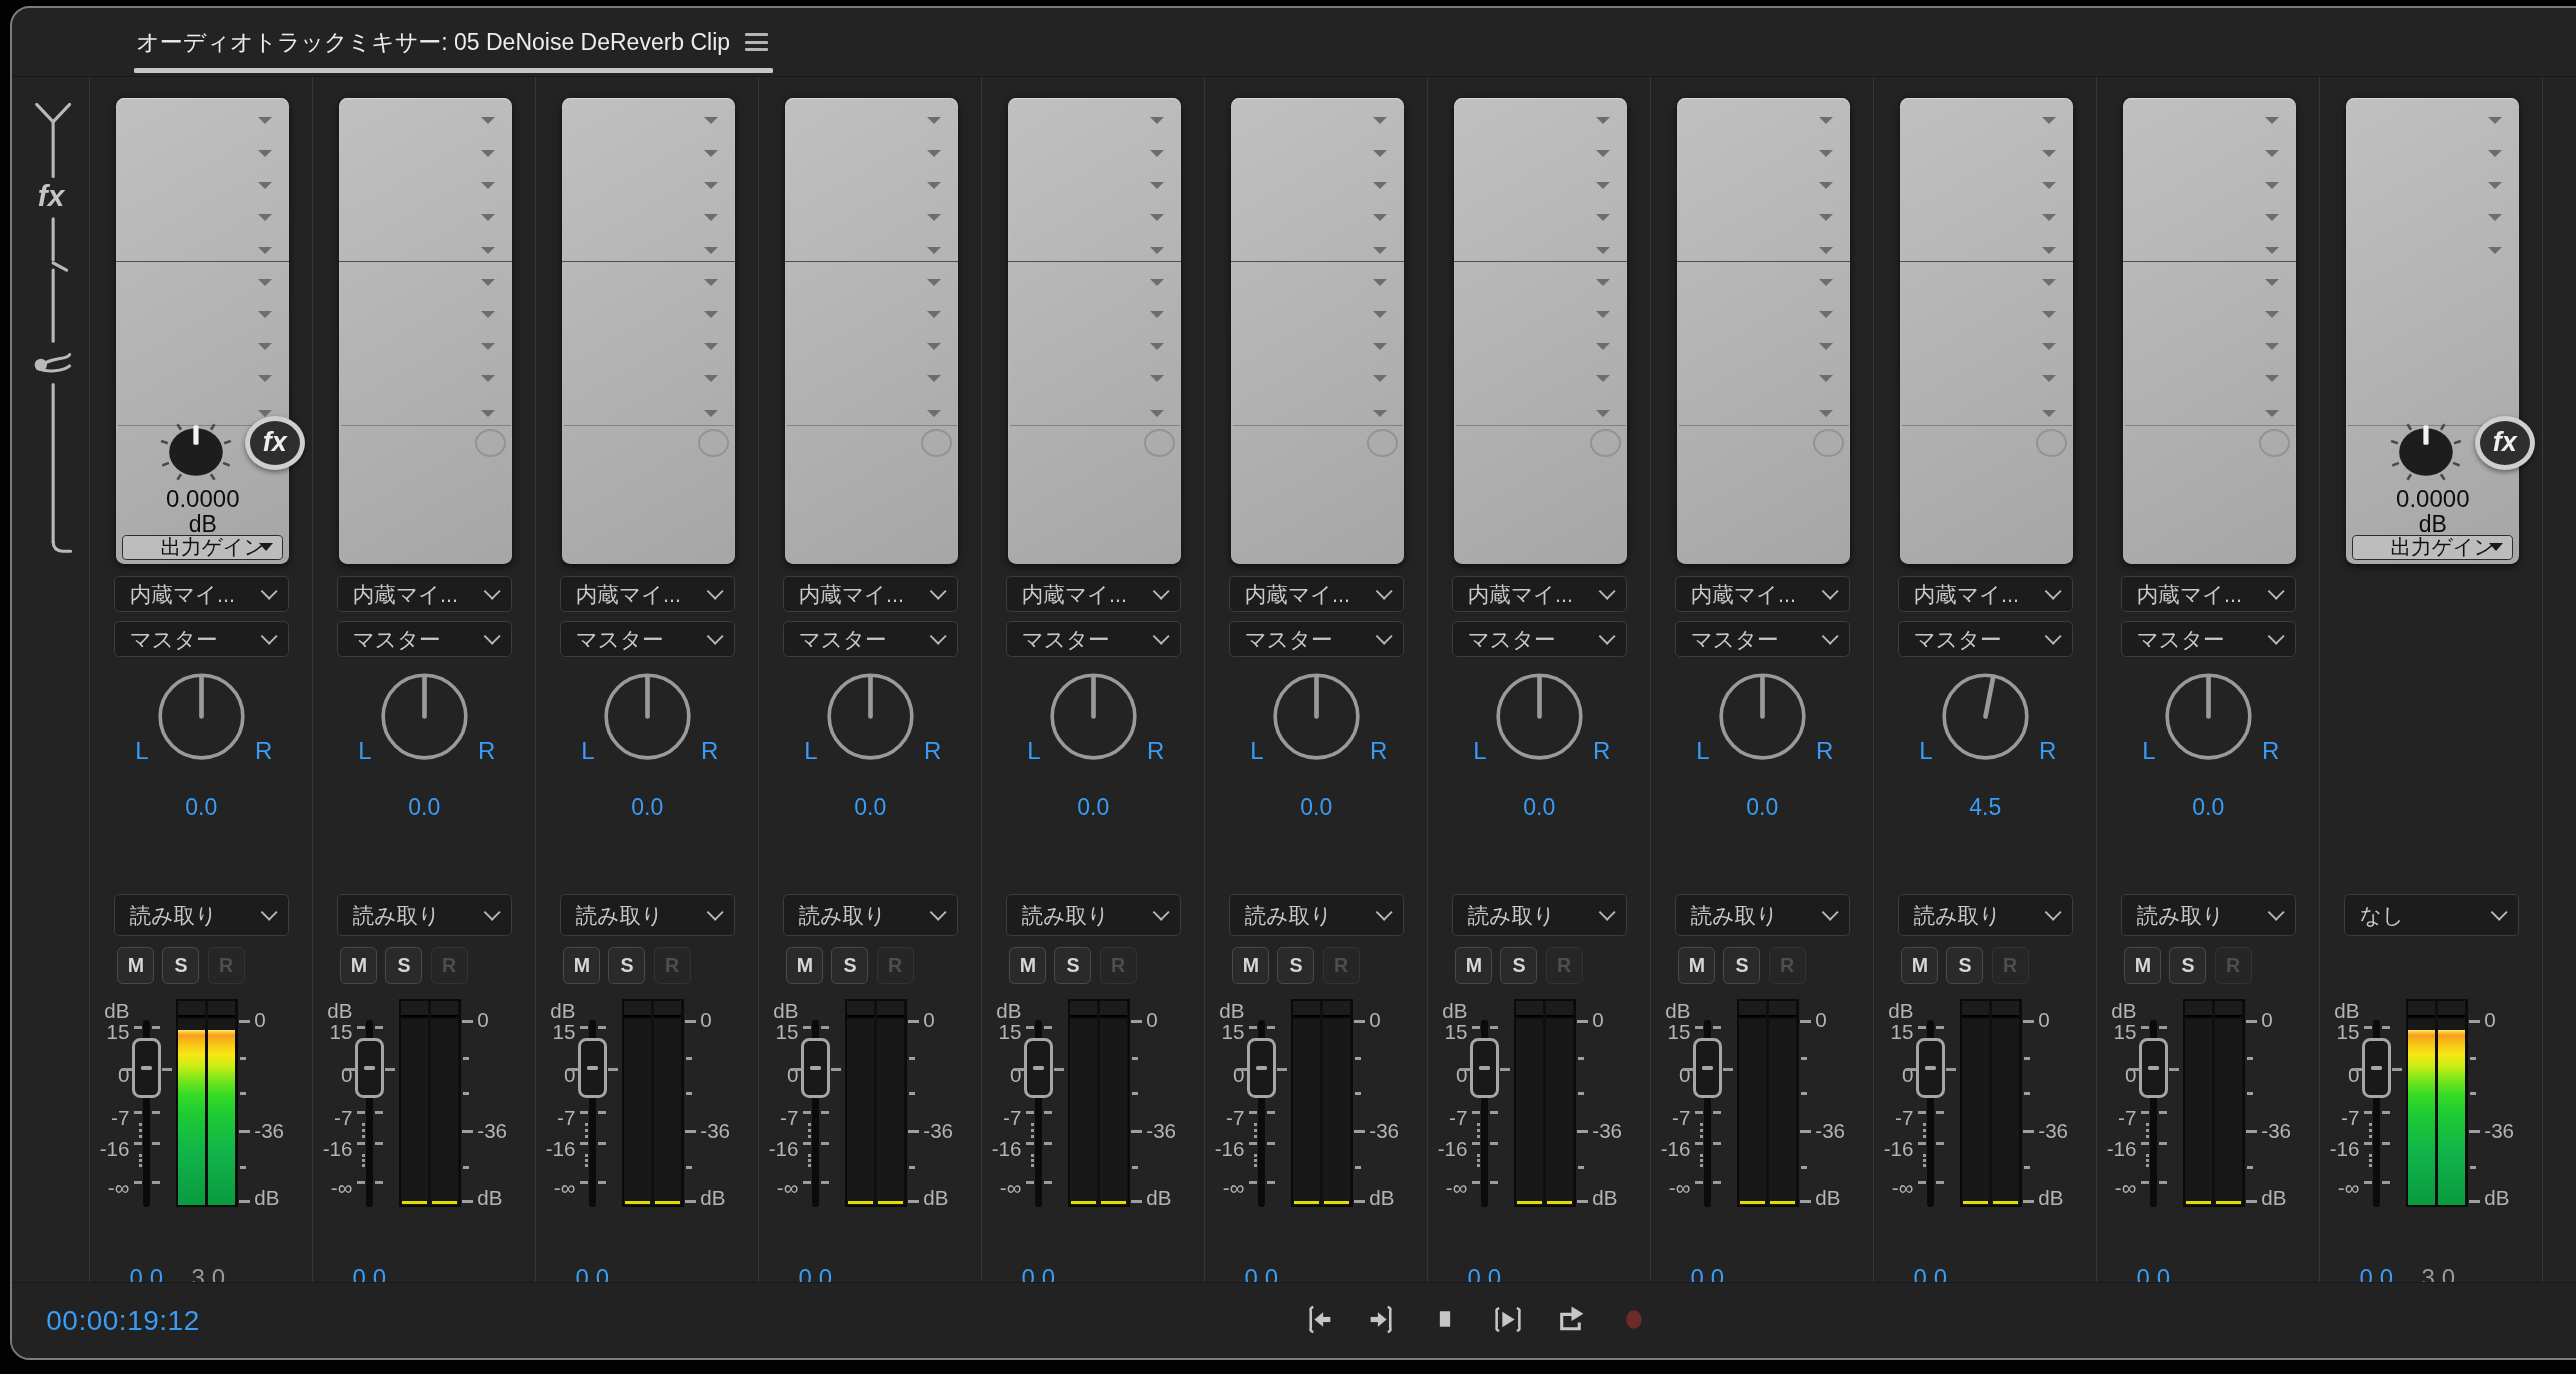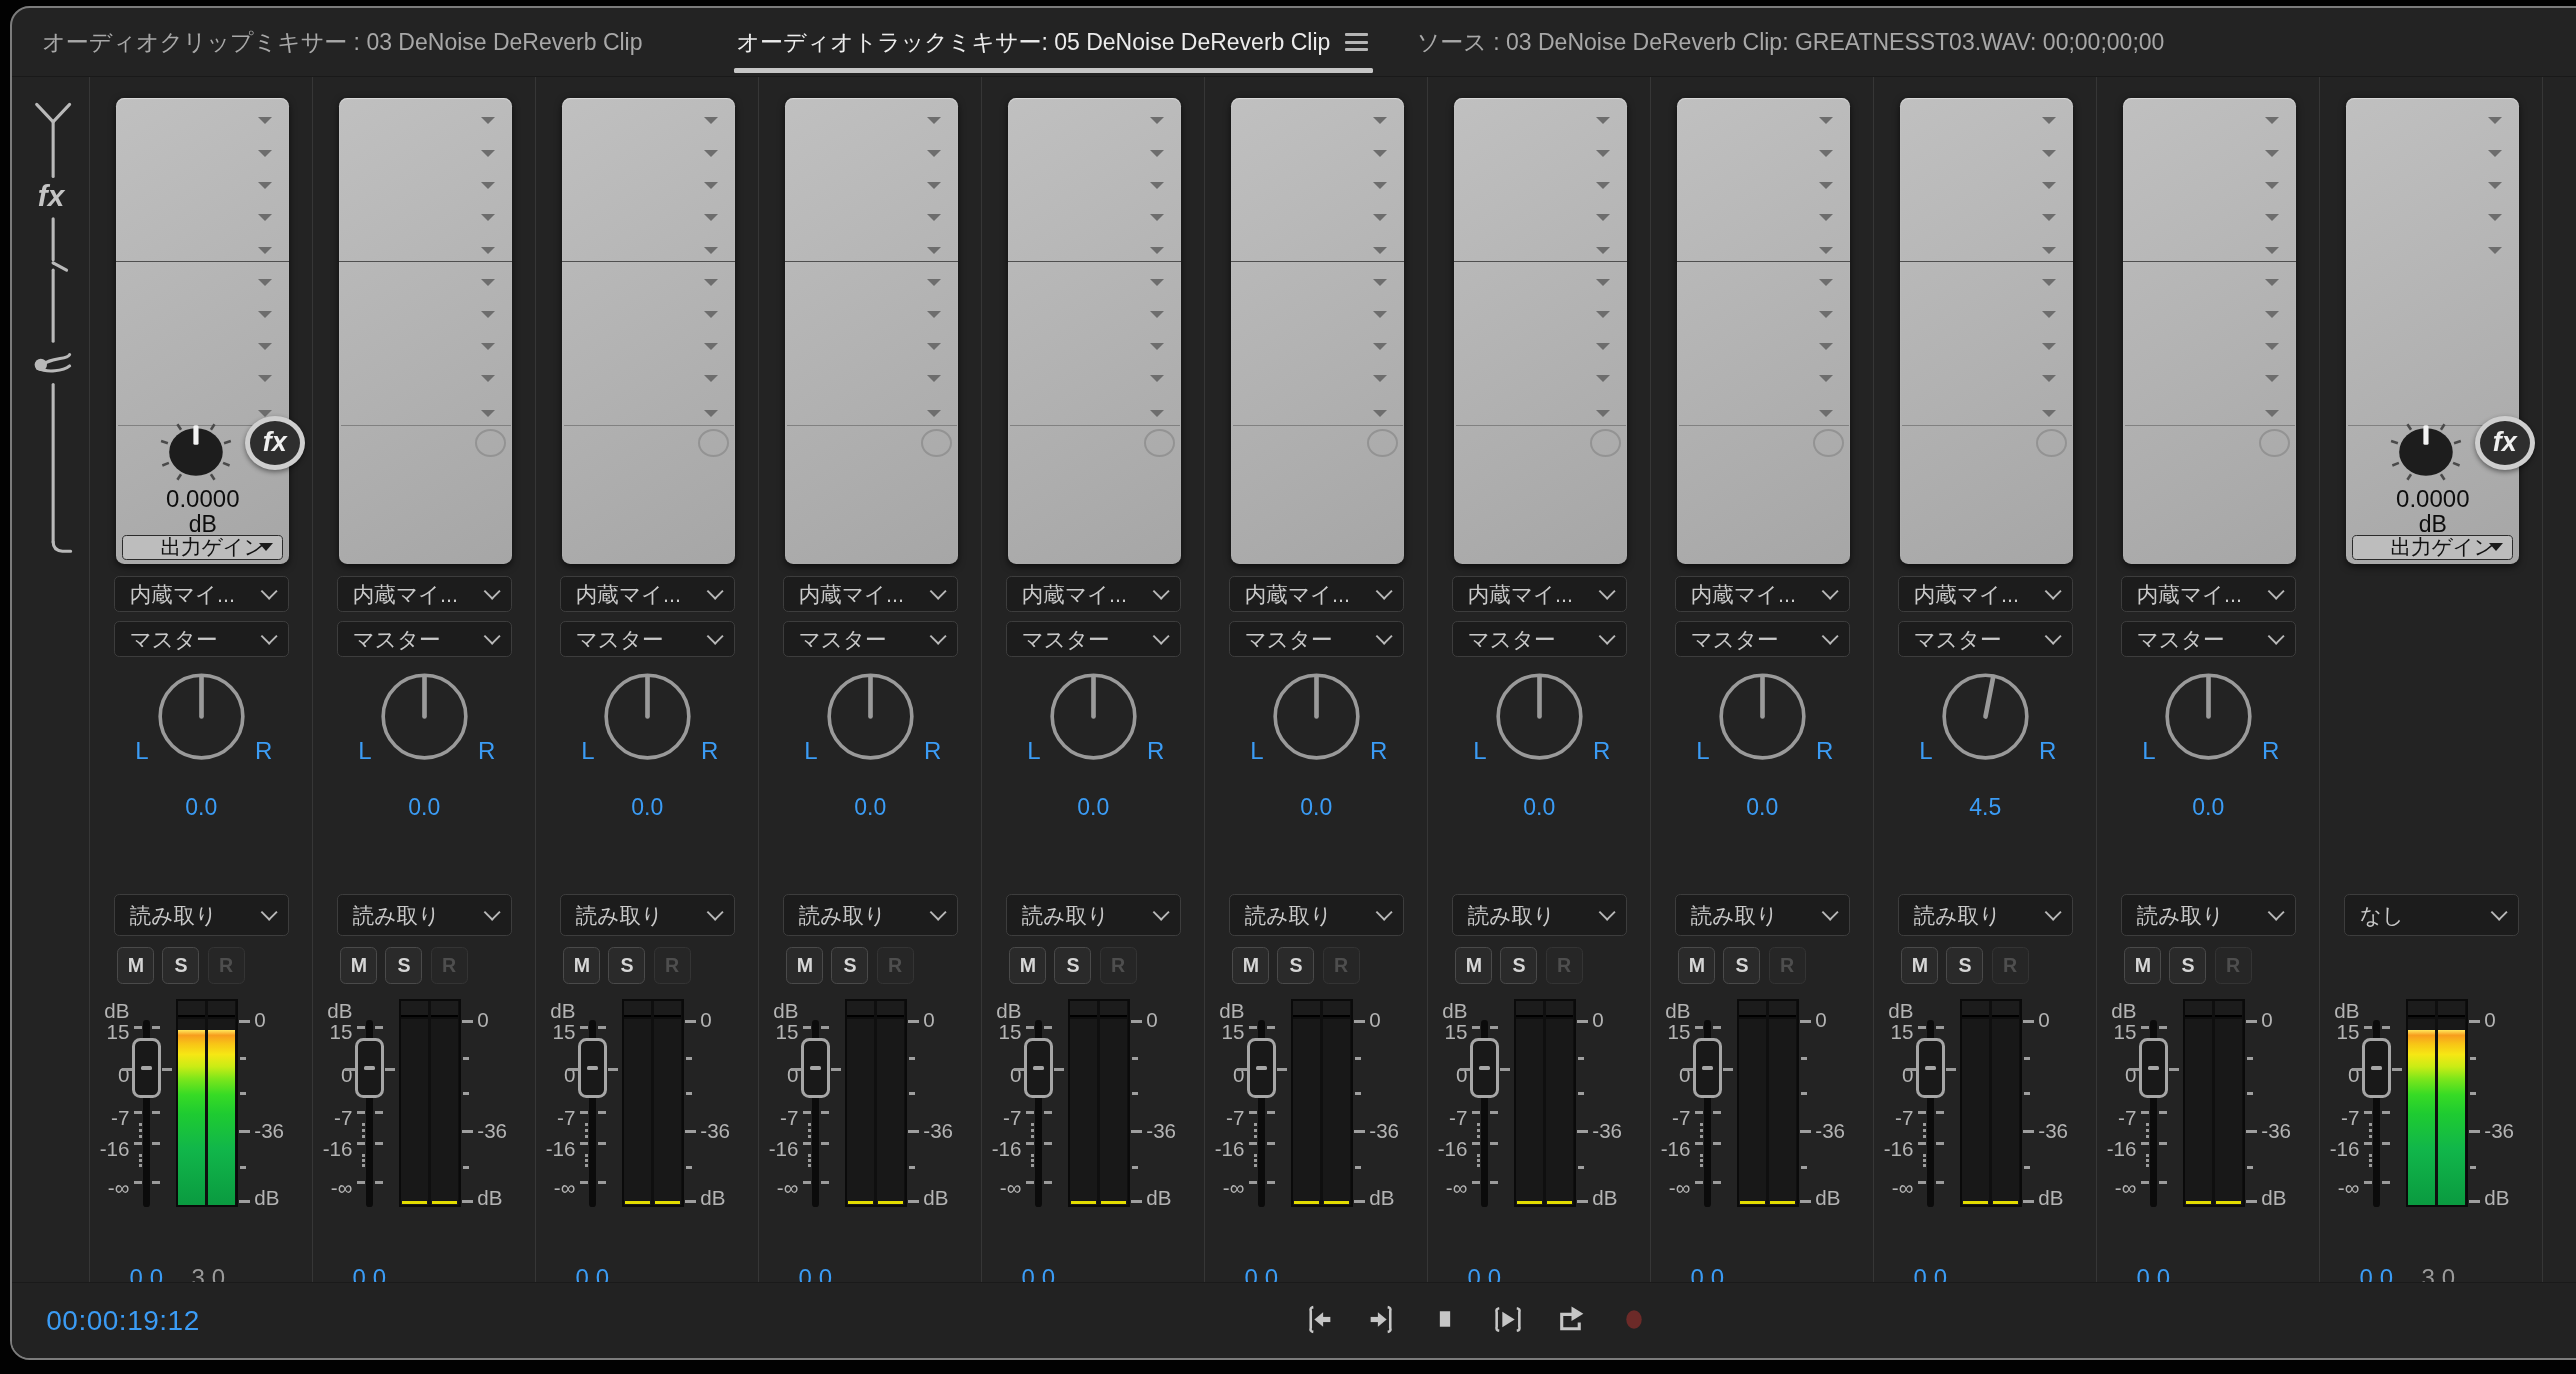--- a/index.html
+++ b/index.html
@@ -96,28 +96,26 @@
   .tbtns{position:absolute;left:50%;top:19.6px;transform:translateX(-50%);display:flex;gap:29px;align-items:center;}
   .tbtn{width:34px;height:34px;display:flex;align-items:center;justify-content:center;}
 </style>
 </head>
 <body>
 
 <div class="screen">
   <div class="window">
 
     <div class="tabbar" id="tabbar">
-        <div class="tab" style="margin-left: 0px;">オーディオクリップミキサー : 03 DeNoise DeReverb Clip</div>
         <div class="tab active" style="margin-left: 94px;">オーディオトラックミキサー: 05 DeNoise DeReverb Clip</div>
         <div class="hamburger">
           <span></span>
           <span></span>
           <span></span>
         </div>
-        <div class="tab" style="margin-left: 49px;">ソース : 03 DeNoise DeReverb Clip: GREATNESST03.WAV: 00;00;00;00</div>
       </div>
 
     <div class="mixer">
       <svg class="sidebar" width="62" height="489" viewBox="0 0 120 950">
         <g stroke="#b9b9b9" stroke-width="6" fill="none" stroke-linecap="round">
           <path d="M38 28 L70 62 M102 28 L70 62"></path>
           <path d="M70 62 V 168"></path>
           <path d="M70 250 V 330"></path>
           <path d="M70 336 l26 14"></path>
           <path d="M70 350 V 488"></path>

